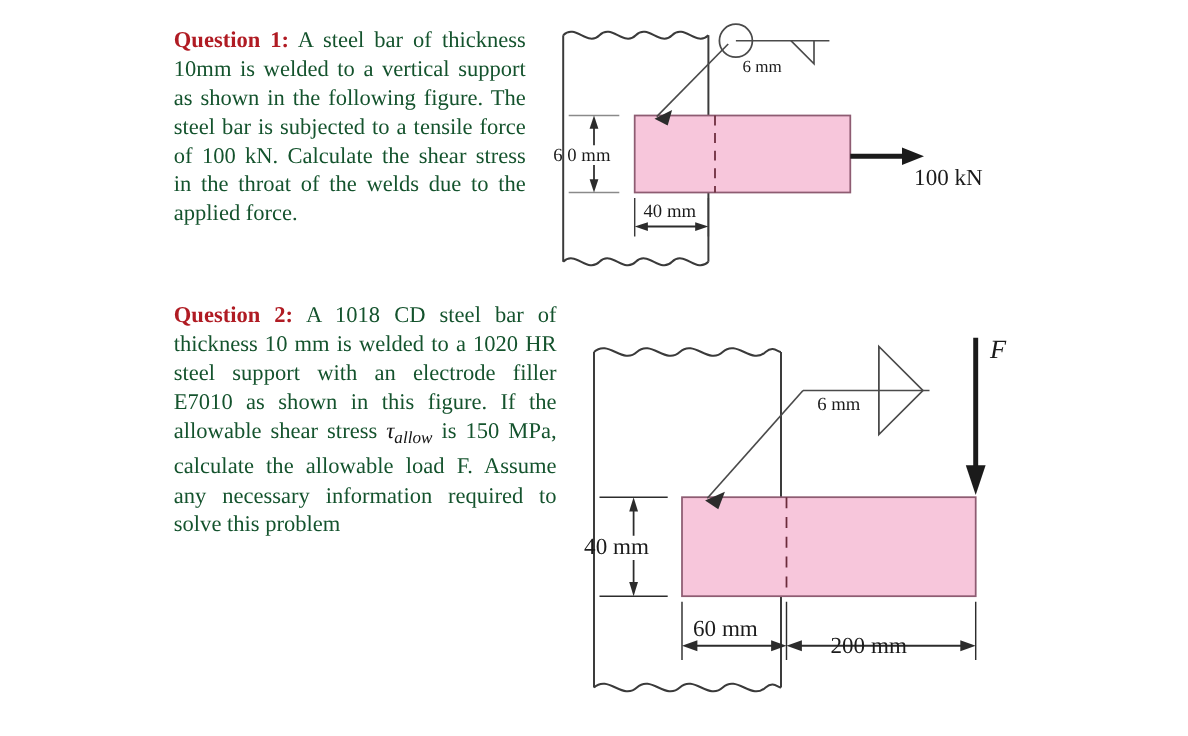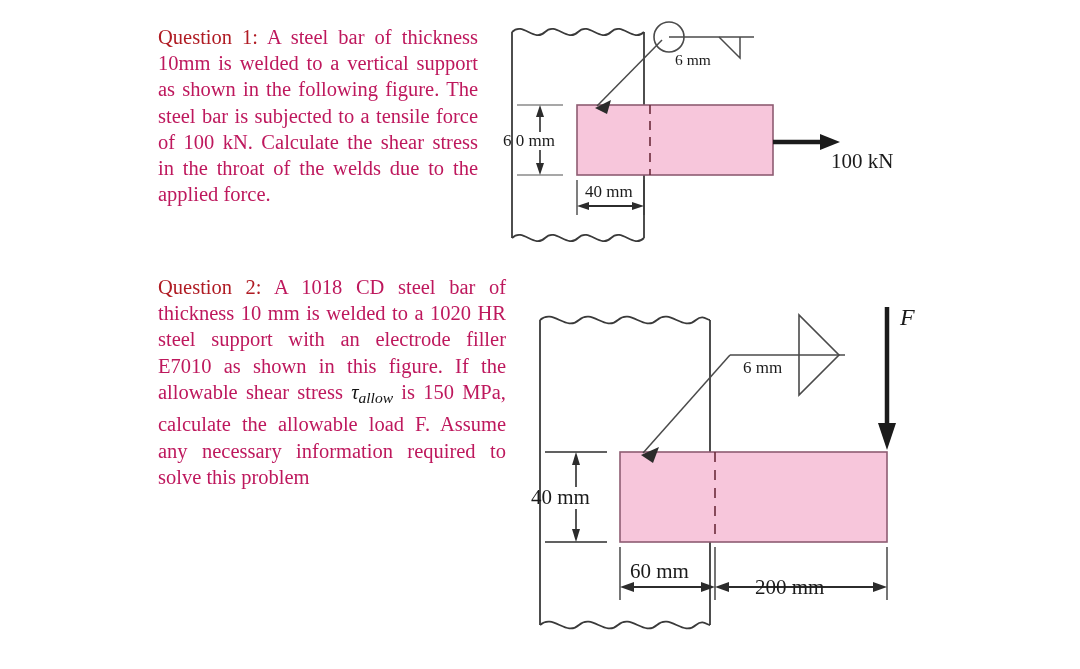--- a/index.html
+++ b/index.html
@@ -30,25 +30,25 @@
     line-height: 26.2px;
     color: #141414;
     text-align: justify;
     text-justify: inter-word;
     hyphens: none;
   }
   #q1-block { left: 158px; top: 24px;  width: 320px; }
   #q2-block { left: 158px; top: 274px; width: 348px; }
 
   .qlabel {
-    font-weight: normal;
+    font-weight: bold;
     color: #b01b23;
     font-family: "Liberation Serif", "DejaVu Serif", serif;
   }
-  .qbody { color: #be185d; }
+  .qbody { color: #14532d; }
 
   .tau-allow {
     font-style: italic;
     white-space: nowrap;
   }
   .tau-allow .sub {
     font-size: 0.76em;
     vertical-align: -0.28em;
     font-style: italic;
   }

